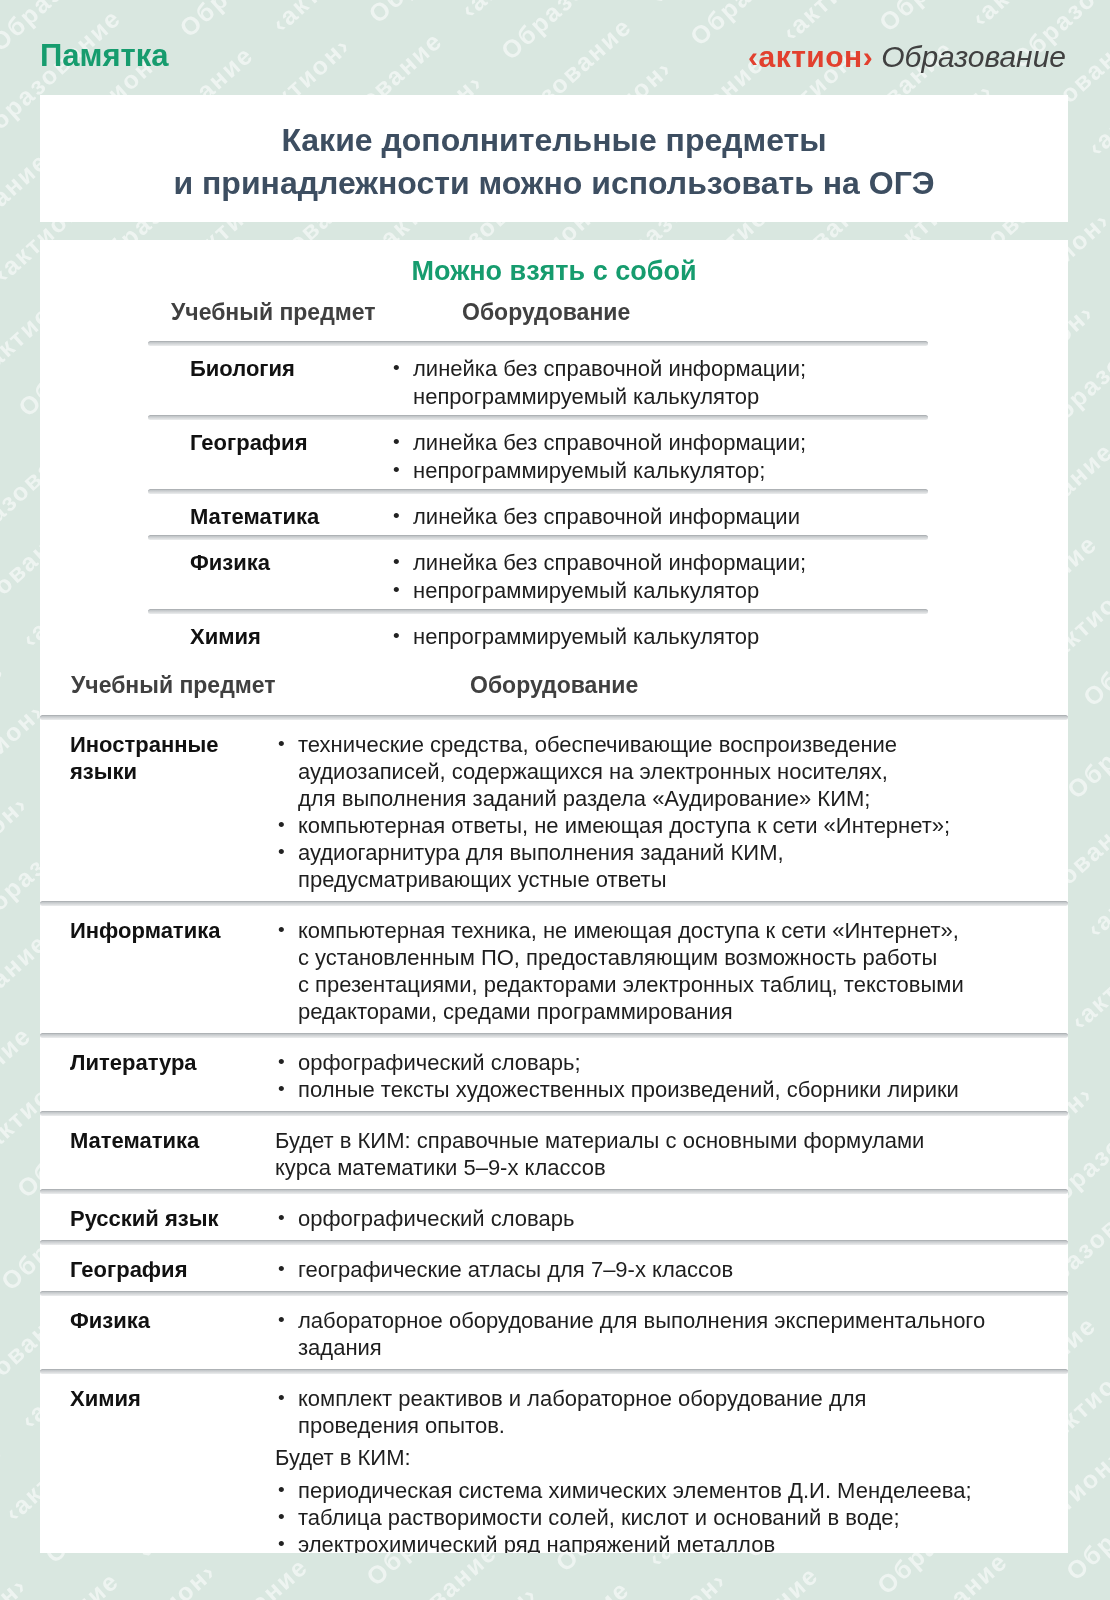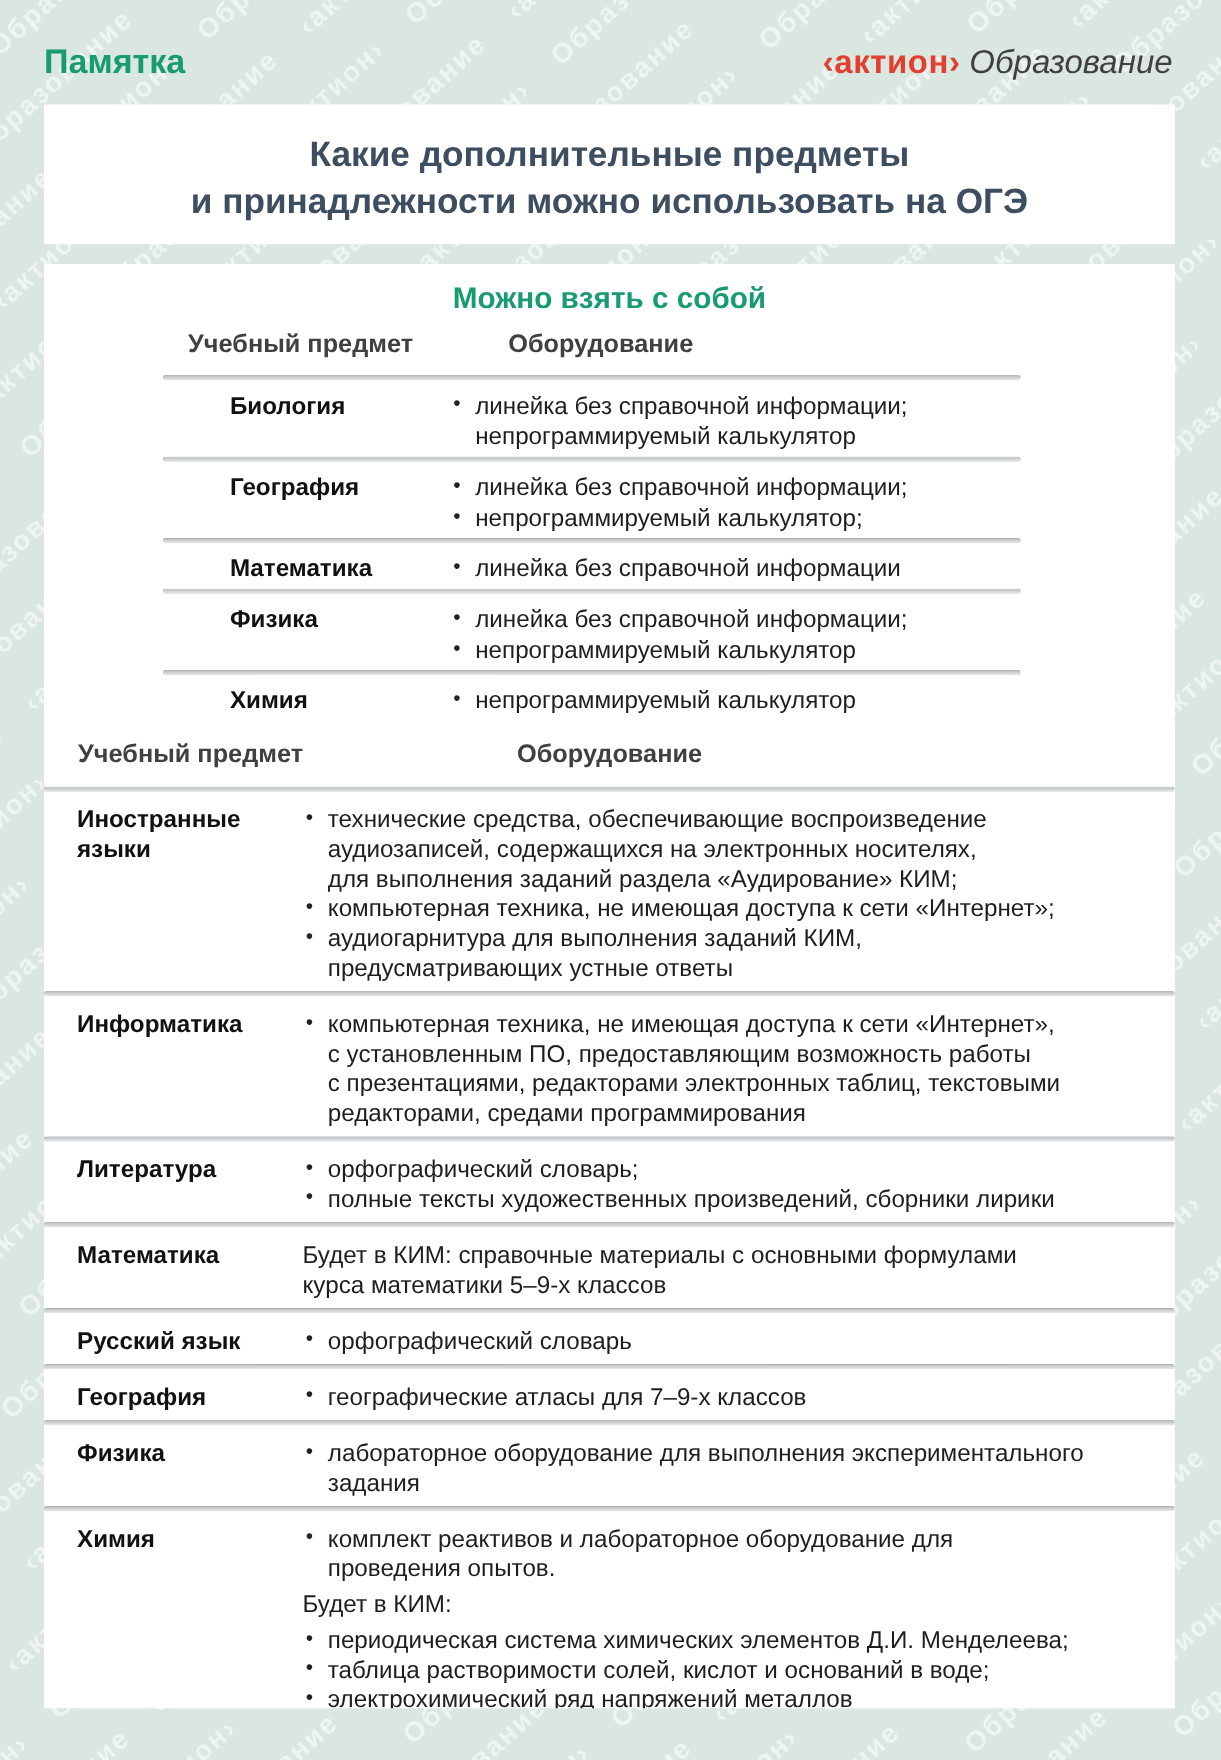--- a/index.html
+++ b/index.html
@@ -43,21 +43,21 @@
   .card-s2 .th-equipment { left:430px; }
 
   .divider { height:5px; border-radius:3px; background:linear-gradient(#bfc3c6,#ecedee);
              border-top:1px solid #aeb2b5; }
   .card-s1 .divider { margin-left:108px; width:780px; }
   .card-s2 .divider { width:1028px; }
   .card-s1 .thead + .divider { margin-top:12px; }
   .card-s2 .thead + .divider { margin-top:13px; }
 
   .row { display:flex; }
-  .card-s1 .row { padding:9px 16px 4px; font-size:22px; line-height:28px;margin-left:19px; }
+  .card-s1 .row { padding:9px 16px 4px; font-size:22px; line-height:28px; }
   .card-s2 .row { padding:11px 0 8px; font-size:22px; line-height:27px; }
   .subj { font-weight:bold; color:#111; }
   .card-s1 .subj { margin-left:134px; width:200px; padding-right:10px; }
   .card-s2 .subj { margin-left:30px;  width:205px; padding-right:12px; }
   .items { color:#1e1e1e; }
   .card-s1 .items { width:640px; }
   .card-s2 .items { width:760px; }
 
   .item { position:relative; }
   .item .item-text { white-space:pre-wrap; display:block; }
@@ -224,21 +224,21 @@
         <div class="subj">Иностранные языки</div>
         <div class="items">
           <div class="item bullet">
               <span class="dot">•</span>
               <span class="item-text">технические средства, обеспечивающие воспроизведение
 аудиозаписей, содержащихся на электронных носителях,
 для выполнения заданий раздела «Аудирование» КИМ;</span>
             </div>
           <div class="item bullet">
               <span class="dot">•</span>
-              <span class="item-text">компьютерная техника, не имеющая доступа к сети «Интернет»;</span>
+              <span class="item-text">компьютерная ответы, не имеющая доступа к сети «Интернет»;</span>
             </div>
           <div class="item bullet">
               <span class="dot">•</span>
               <span class="item-text">аудиогарнитура для выполнения заданий КИМ,
 предусматривающих устные ответы</span>
             </div>
         </div>
       </div>
       <div class="divider"></div>
 

